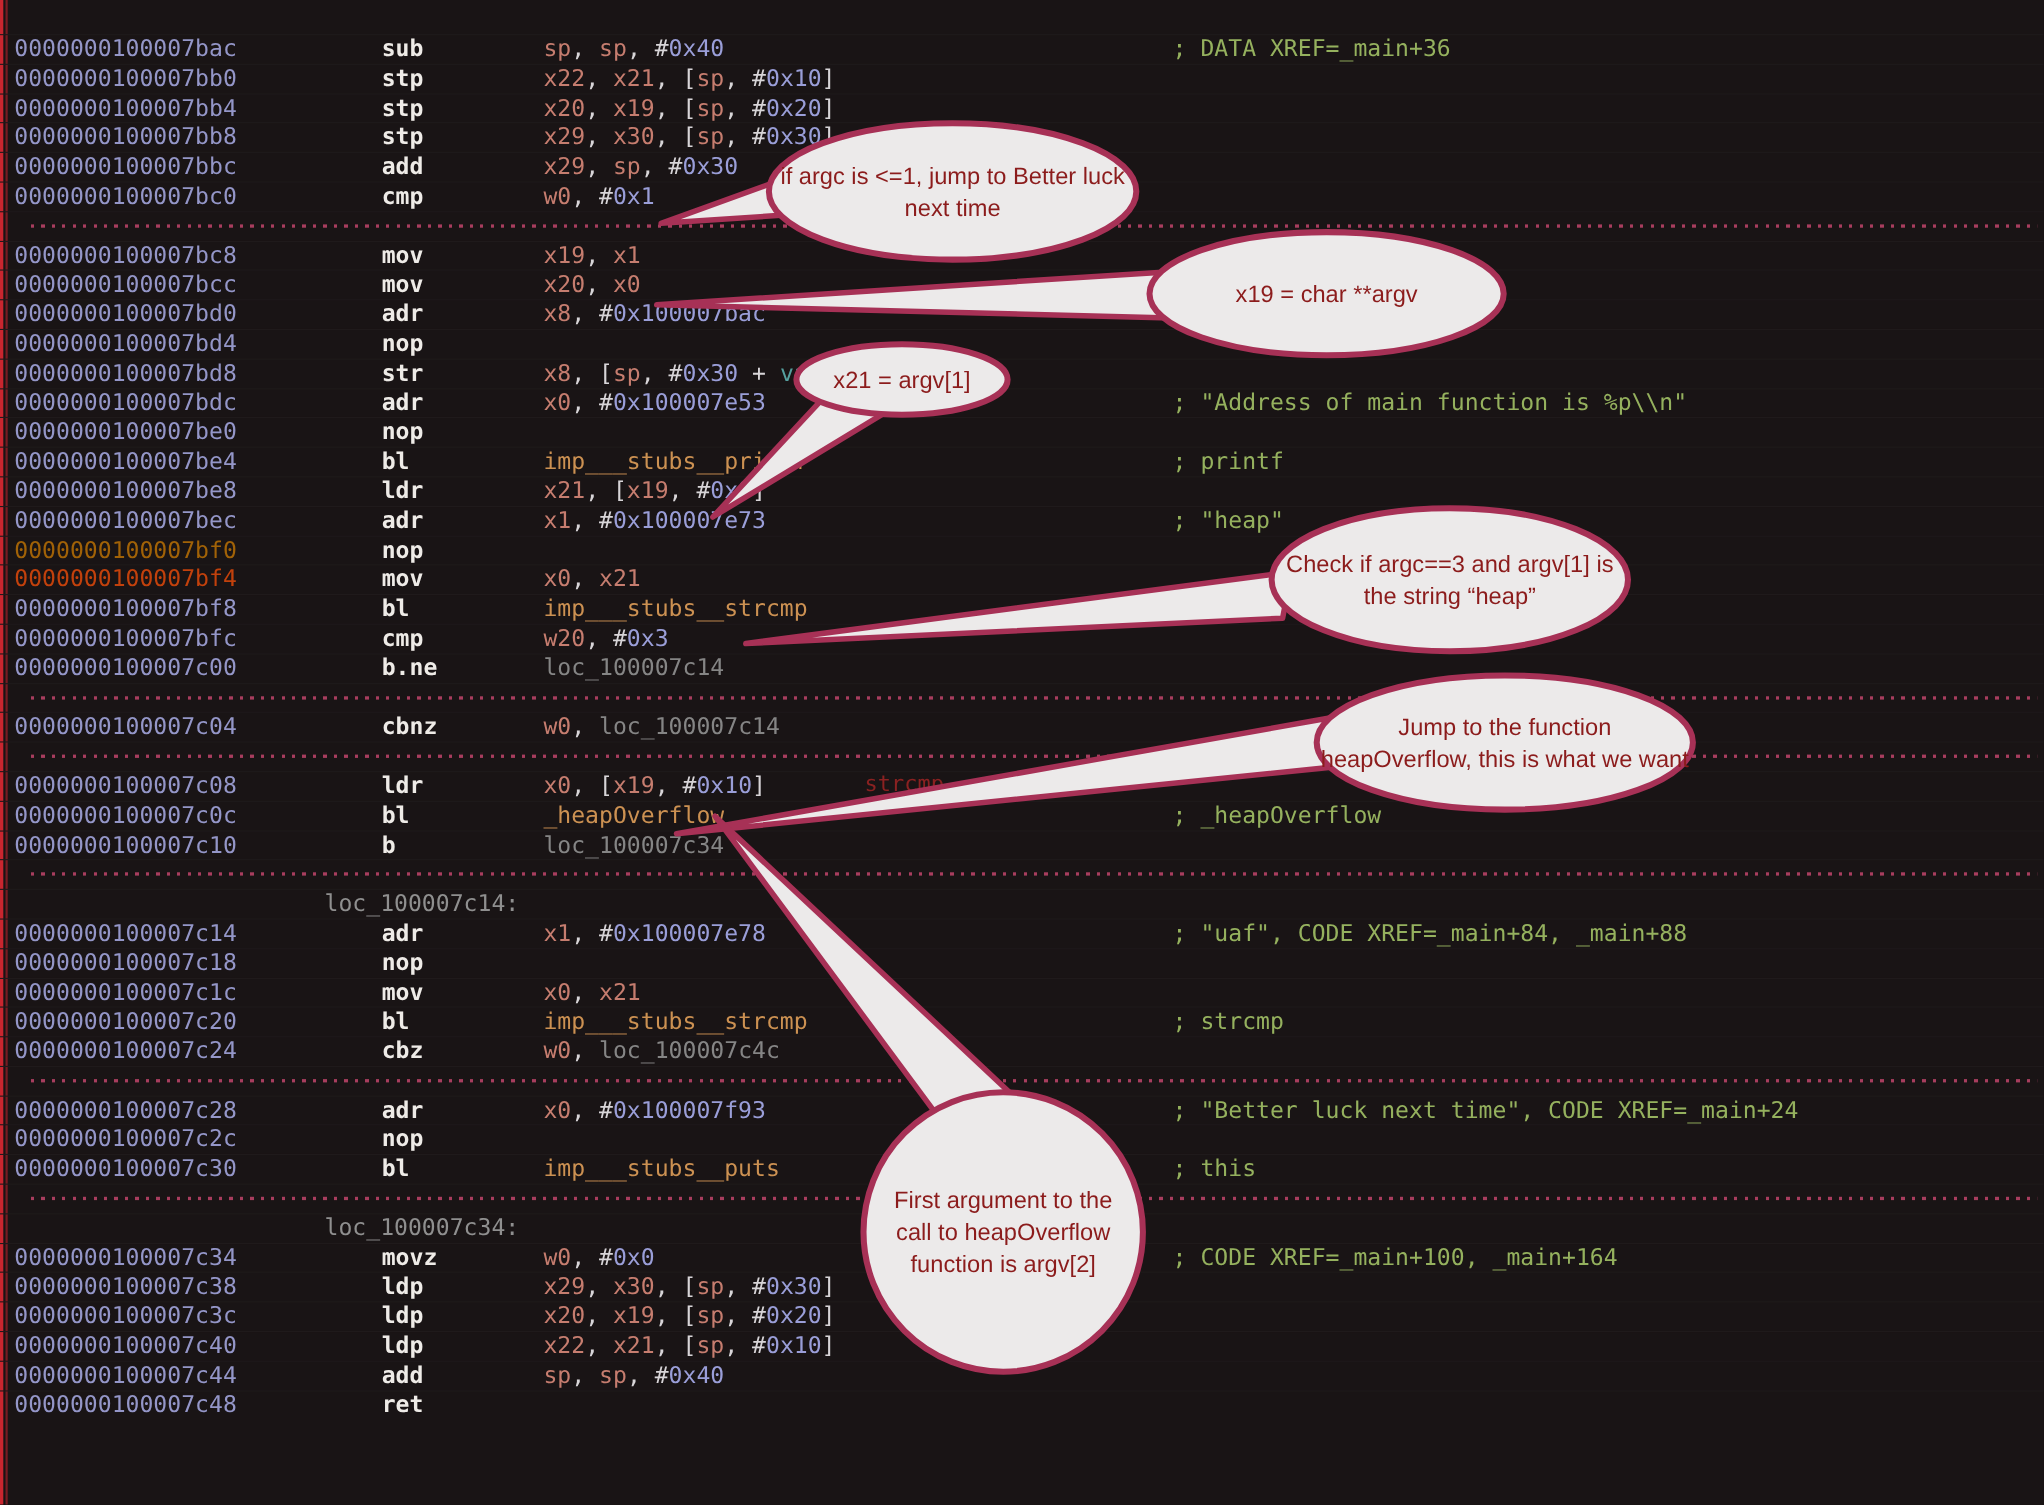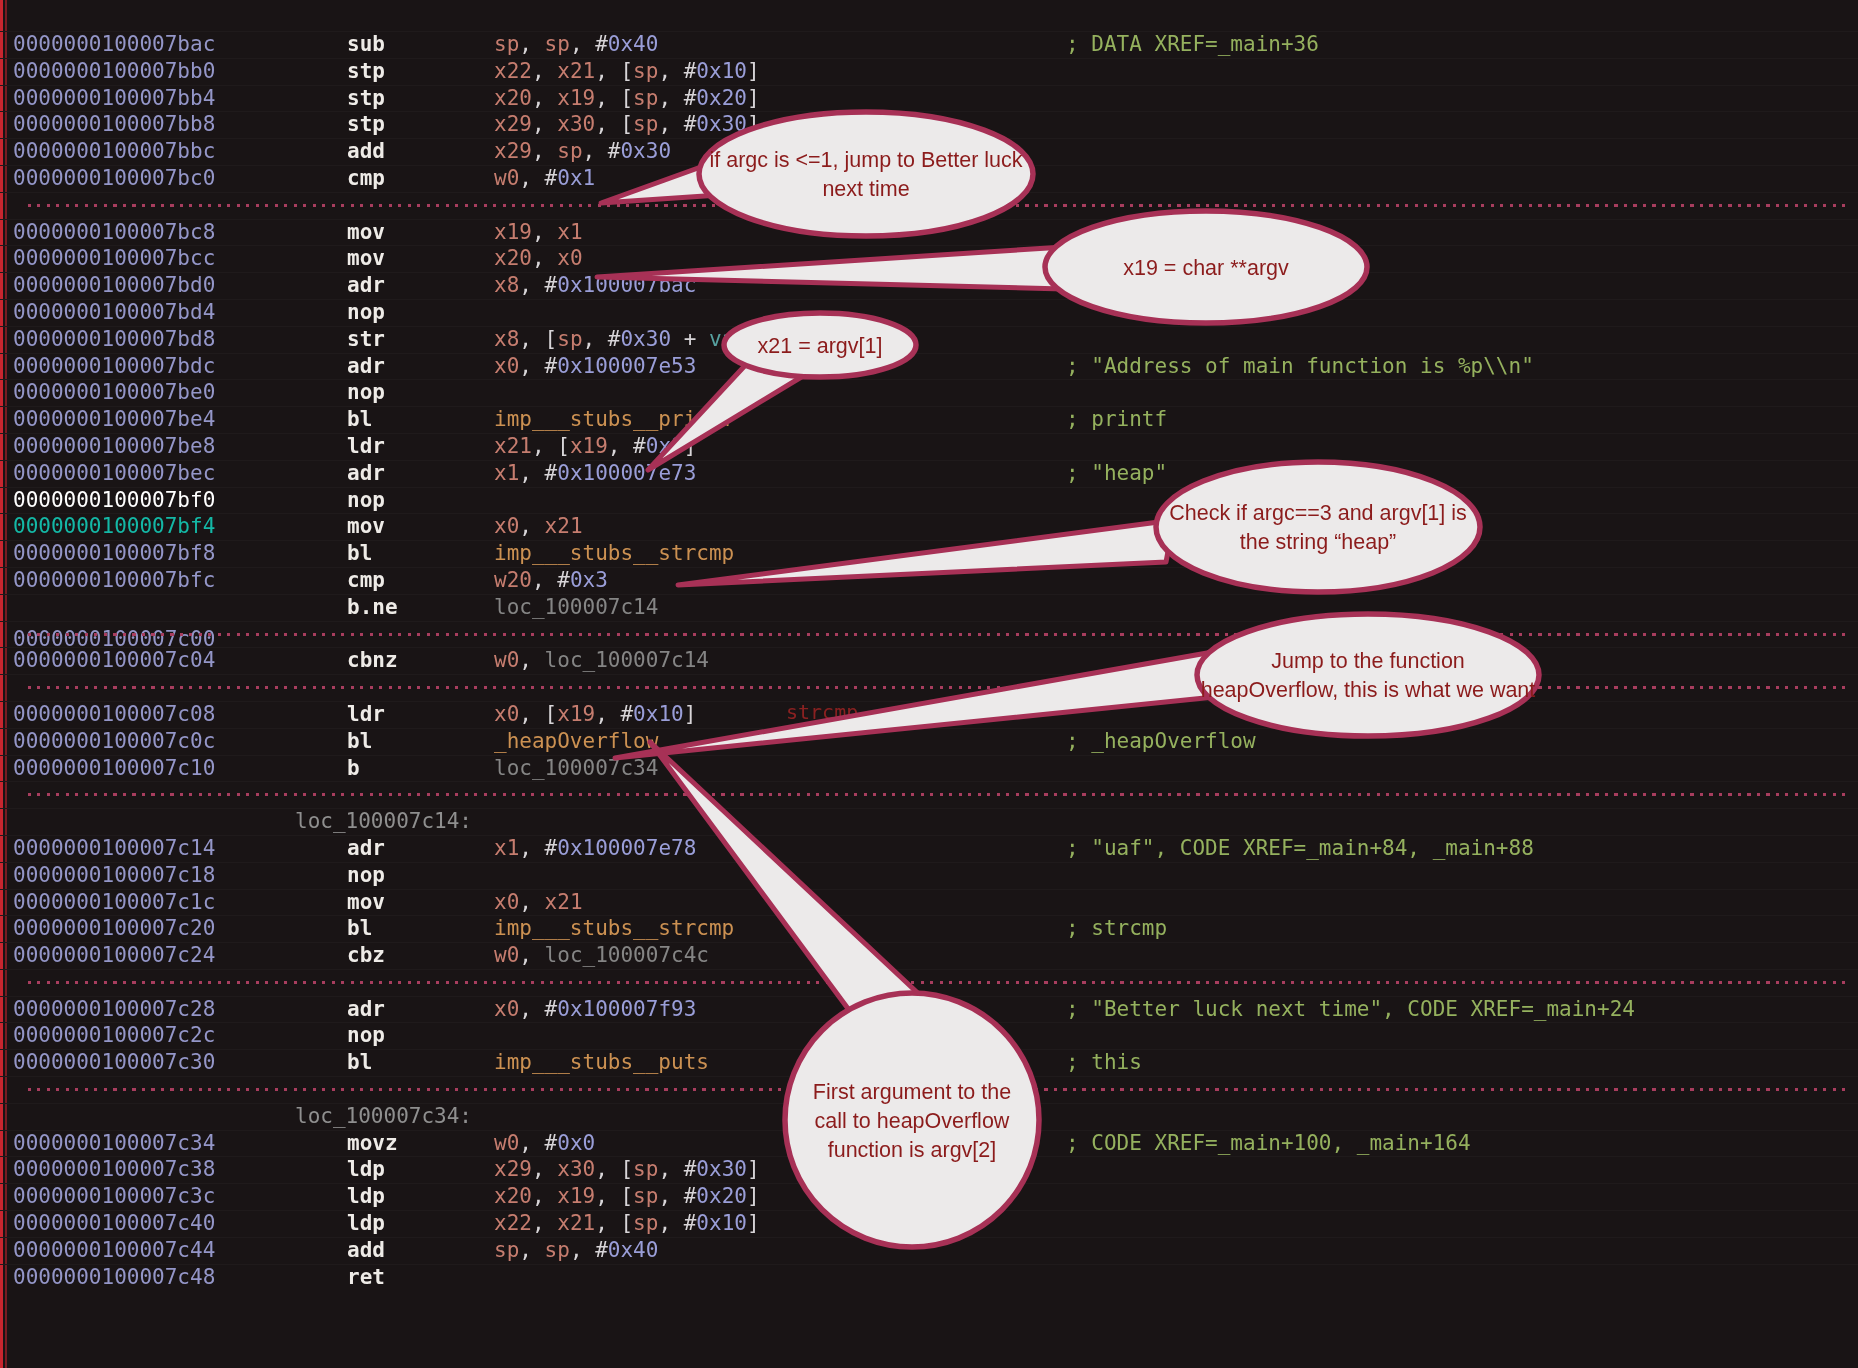--- a/index.html
+++ b/index.html
@@ -38,25 +38,25 @@
       <div class="row"><span class="addr" style="color: rgb(148, 150, 200);">0000000100007bc8</span><span class="mnem" style="color: rgb(238, 235, 231);">mov</span><span class="ops"><span style="position: static; color: rgb(198, 125, 111);">x19</span><span style="position: static; color: rgb(216, 213, 216);">, </span><span style="position: static; color: rgb(198, 125, 111);">x1</span></span></div>
       <div class="row"><span class="addr" style="color: rgb(148, 150, 200);">0000000100007bcc</span><span class="mnem" style="color: rgb(238, 235, 231);">mov</span><span class="ops"><span style="position: static; color: rgb(198, 125, 111);">x20</span><span style="position: static; color: rgb(216, 213, 216);">, </span><span style="position: static; color: rgb(198, 125, 111);">x0</span></span></div>
       <div class="row"><span class="addr" style="color: rgb(148, 150, 200);">0000000100007bd0</span><span class="mnem" style="color: rgb(238, 235, 231);">adr</span><span class="ops"><span style="position: static; color: rgb(198, 125, 111);">x8</span><span style="position: static; color: rgb(216, 213, 216);">, #</span><span style="position: static; color: rgb(154, 158, 216);">0x100007bac</span></span></div>
       <div class="row"><span class="addr" style="color: rgb(148, 150, 200);">0000000100007bd4</span><span class="mnem" style="color: rgb(238, 235, 231);">nop</span></div>
       <div class="row"><span class="addr" style="color: rgb(148, 150, 200);">0000000100007bd8</span><span class="mnem" style="color: rgb(238, 235, 231);">str</span><span class="ops"><span style="position: static; color: rgb(198, 125, 111);">x8</span><span style="position: static; color: rgb(216, 213, 216);">, [</span><span style="position: static; color: rgb(198, 125, 111);">sp</span><span style="position: static; color: rgb(216, 213, 216);">, #</span><span style="position: static; color: rgb(154, 158, 216);">0x30</span><span style="position: static; color: rgb(216, 213, 216);"> + </span><span style="position: static; color: rgb(86, 160, 159);">var_30</span><span style="position: static; color: rgb(216, 213, 216);">]</span></span></div>
       <div class="row"><span class="addr" style="color: rgb(148, 150, 200);">0000000100007bdc</span><span class="mnem" style="color: rgb(238, 235, 231);">adr</span><span class="ops"><span style="position: static; color: rgb(198, 125, 111);">x0</span><span style="position: static; color: rgb(216, 213, 216);">, #</span><span style="position: static; color: rgb(154, 158, 216);">0x100007e53</span></span><span class="cmt" style="color: rgb(149, 177, 94);">; "Address of main function is %p\\n"</span></div>
       <div class="row"><span class="addr" style="color: rgb(148, 150, 200);">0000000100007be0</span><span class="mnem" style="color: rgb(238, 235, 231);">nop</span></div>
       <div class="row"><span class="addr" style="color: rgb(148, 150, 200);">0000000100007be4</span><span class="mnem" style="color: rgb(238, 235, 231);">bl</span><span class="ops"><span style="position: static; color: rgb(204, 145, 82);">imp___stubs__printf</span></span><span class="cmt" style="color: rgb(149, 177, 94);">; printf</span></div>
       <div class="row"><span class="addr" style="color: rgb(148, 150, 200);">0000000100007be8</span><span class="mnem" style="color: rgb(238, 235, 231);">ldr</span><span class="ops"><span style="position: static; color: rgb(198, 125, 111);">x21</span><span style="position: static; color: rgb(216, 213, 216);">, [</span><span style="position: static; color: rgb(198, 125, 111);">x19</span><span style="position: static; color: rgb(216, 213, 216);">, #</span><span style="position: static; color: rgb(154, 158, 216);">0x8</span><span style="position: static; color: rgb(216, 213, 216);">]</span></span></div>
       <div class="row"><span class="addr" style="color: rgb(148, 150, 200);">0000000100007bec</span><span class="mnem" style="color: rgb(238, 235, 231);">adr</span><span class="ops"><span style="position: static; color: rgb(198, 125, 111);">x1</span><span style="position: static; color: rgb(216, 213, 216);">, #</span><span style="position: static; color: rgb(154, 158, 216);">0x100007e73</span></span><span class="cmt" style="color: rgb(149, 177, 94);">; "heap"</span></div>
-      <div class="row"><span class="addr" style="color: #ffffff;">0000000100007bf0</span><span class="mnem" style="color: rgb(238, 235, 231);">nop</span></div>
-      <div class="row"><span class="addr" style="color: #14b8a6;">0000000100007bf4</span><span class="mnem" style="color: rgb(238, 235, 231);">mov</span><span class="ops"><span style="position: static; color: rgb(198, 125, 111);">x0</span><span style="position: static; color: rgb(216, 213, 216);">, </span><span style="position: static; color: rgb(198, 125, 111);">x21</span></span></div>
+      <div class="row"><span class="addr" style="color: #a16207;">0000000100007bf0</span><span class="mnem" style="color: rgb(238, 235, 231);">nop</span></div>
+      <div class="row"><span class="addr" style="color: #c2410c;">0000000100007bf4</span><span class="mnem" style="color: rgb(238, 235, 231);">mov</span><span class="ops"><span style="position: static; color: rgb(198, 125, 111);">x0</span><span style="position: static; color: rgb(216, 213, 216);">, </span><span style="position: static; color: rgb(198, 125, 111);">x21</span></span></div>
       <div class="row"><span class="addr" style="color: rgb(148, 150, 200);">0000000100007bf8</span><span class="mnem" style="color: rgb(238, 235, 231);">bl</span><span class="ops"><span style="position: static; color: rgb(204, 145, 82);">imp___stubs__strcmp</span></span><span class="cmt" style="color: rgb(149, 177, 94);">; strcmp</span></div>
       <div class="row"><span class="addr" style="color: rgb(148, 150, 200);">0000000100007bfc</span><span class="mnem" style="color: rgb(238, 235, 231);">cmp</span><span class="ops"><span style="position: static; color: rgb(198, 125, 111);">w20</span><span style="position: static; color: rgb(216, 213, 216);">, #</span><span style="position: static; color: rgb(154, 158, 216);">0x3</span></span></div>
-      <div class="row"><span class="addr" style="color: rgb(148, 150, 200); margin-top: 32px;">0000000100007c00</span><span class="mnem" style="color: rgb(238, 235, 231);">b.ne</span><span class="ops"><span style="position: static; color: rgb(133, 133, 133);">loc_100007c14</span></span></div>
+      <div class="row"><span class="addr" style="color: rgb(148, 150, 200);">0000000100007c00</span><span class="mnem" style="color: rgb(238, 235, 231);">b.ne</span><span class="ops"><span style="position: static; color: rgb(133, 133, 133);">loc_100007c14</span></span></div>
       <div class="row"><div class="dots"></div></div>
       <div class="row"><span class="addr" style="color: rgb(148, 150, 200);">0000000100007c04</span><span class="mnem" style="color: rgb(238, 235, 231);">cbnz</span><span class="ops"><span style="position: static; color: rgb(198, 125, 111);">w0</span><span style="position: static; color: rgb(216, 213, 216);">, </span><span style="position: static; color: rgb(133, 133, 133);">loc_100007c14</span></span></div>
       <div class="row"><div class="dots"></div></div>
       <div class="row"><span class="addr" style="color: rgb(148, 150, 200);">0000000100007c08</span><span class="mnem" style="color: rgb(238, 235, 231);">ldr</span><span class="ops"><span style="position: static; color: rgb(198, 125, 111);">x0</span><span style="position: static; color: rgb(216, 213, 216);">, [</span><span style="position: static; color: rgb(198, 125, 111);">x19</span><span style="position: static; color: rgb(216, 213, 216);">, #</span><span style="position: static; color: rgb(154, 158, 216);">0x10</span><span style="position: static; color: rgb(216, 213, 216);">]</span></span></div>
       <div class="row"><span class="addr" style="color: rgb(148, 150, 200);">0000000100007c0c</span><span class="mnem" style="color: rgb(238, 235, 231);">bl</span><span class="ops"><span style="position: static; color: rgb(204, 145, 82);">_heapOverflow</span></span><span class="cmt" style="color: rgb(149, 177, 94);">; _heapOverflow</span></div>
       <div class="row"><span class="addr" style="color: rgb(148, 150, 200);">0000000100007c10</span><span class="mnem" style="color: rgb(238, 235, 231);">b</span><span class="ops"><span style="position: static; color: rgb(133, 133, 133);">loc_100007c34</span></span></div>
       <div class="row"><div class="dots"></div></div>
       <div class="row"><span class="lbl" style="color: rgb(143, 143, 143);">loc_100007c14:</span></div>
       <div class="row"><span class="addr" style="color: rgb(148, 150, 200);">0000000100007c14</span><span class="mnem" style="color: rgb(238, 235, 231);">adr</span><span class="ops"><span style="position: static; color: rgb(198, 125, 111);">x1</span><span style="position: static; color: rgb(216, 213, 216);">, #</span><span style="position: static; color: rgb(154, 158, 216);">0x100007e78</span></span><span class="cmt" style="color: rgb(149, 177, 94);">; "uaf", CODE XREF=_main+84, _main+88</span></div>
       <div class="row"><span class="addr" style="color: rgb(148, 150, 200);">0000000100007c18</span><span class="mnem" style="color: rgb(238, 235, 231);">nop</span></div>

